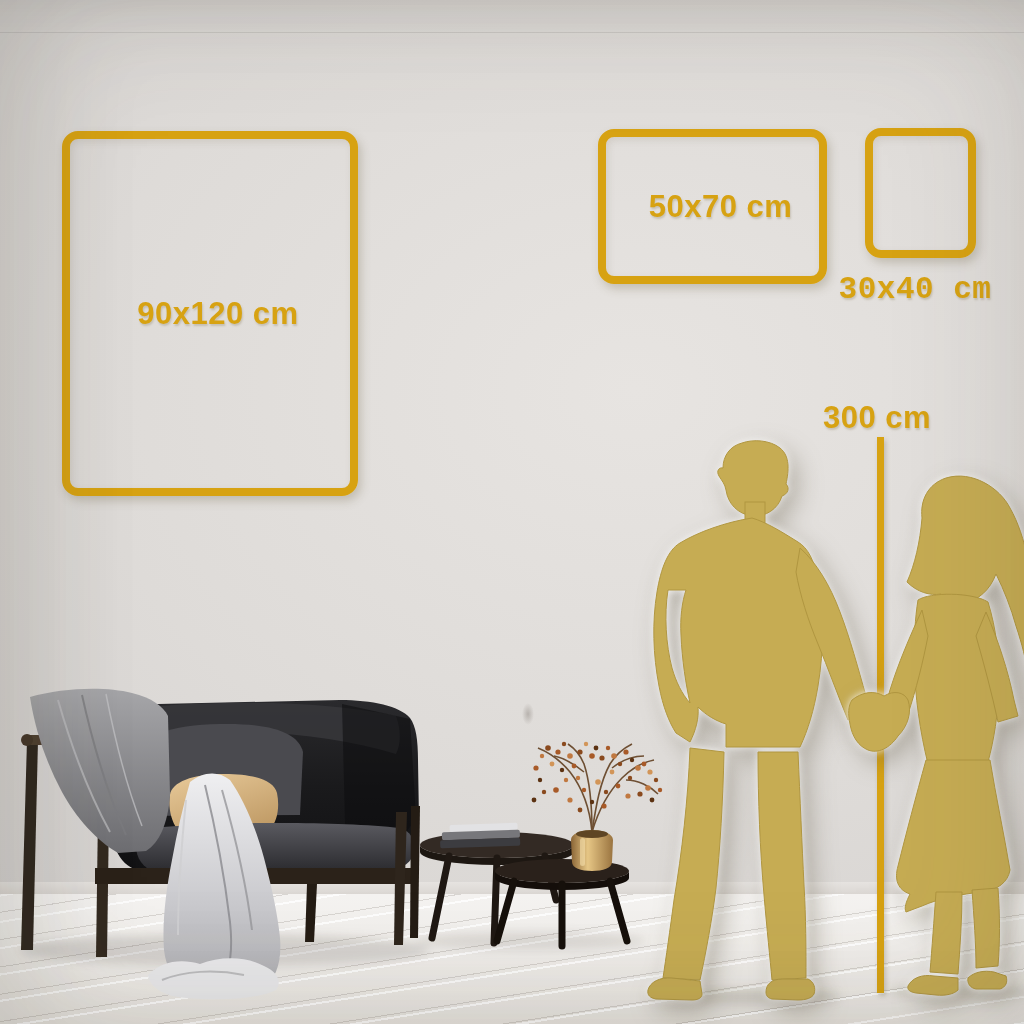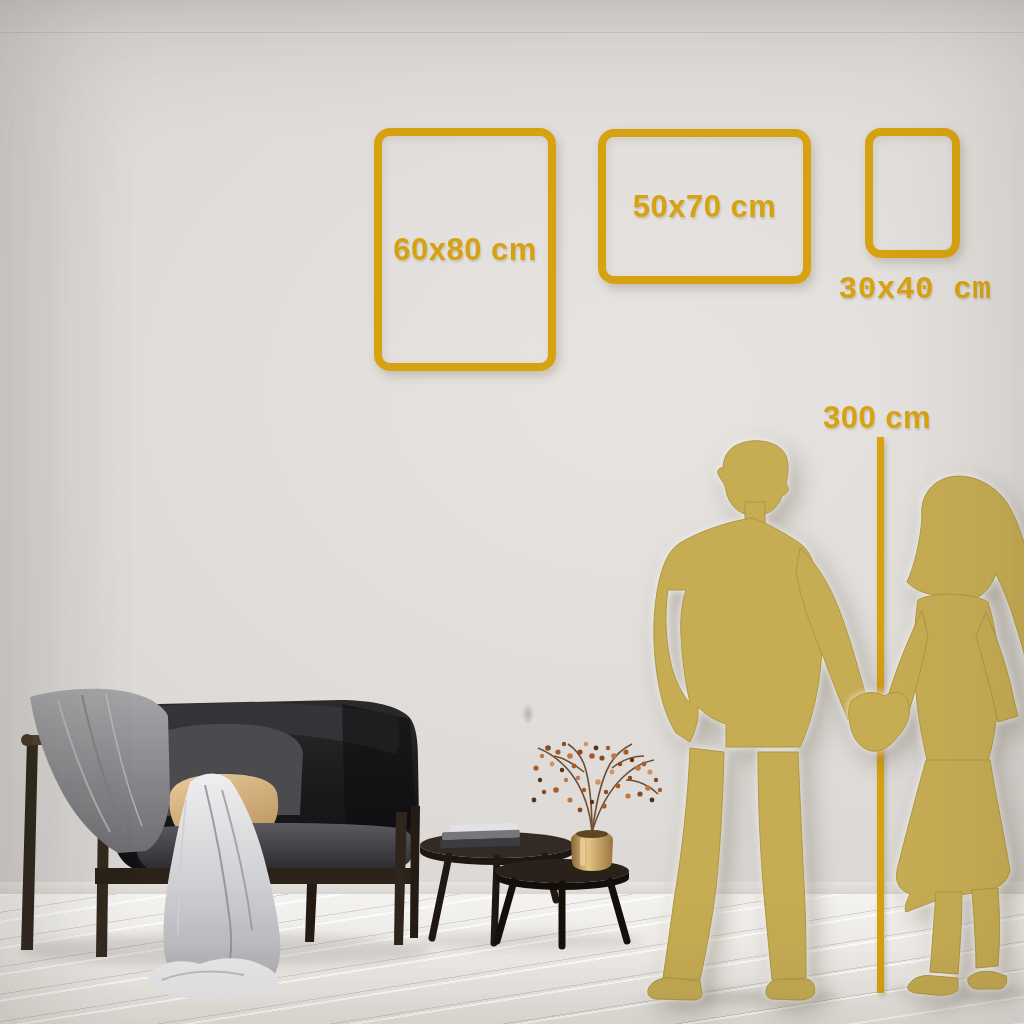--- a/index.html
+++ b/index.html
@@ -33,21 +33,21 @@
       repeating-linear-gradient(351deg, rgba(120,112,104,0.22) 0 1px, rgba(120,112,104,0) 1px 27px),
       linear-gradient(rgba(255,255,255,0.45), rgba(226,222,216,0.35));
   }
   .wall-smudge{
     position:absolute;left:522px;top:703px;width:12px;height:22px;border-radius:50%;
     background:radial-gradient(closest-side, rgba(90,80,72,0.30), rgba(90,80,72,0));
   }
   .size-frame{
     position:absolute;border:8px solid var(--accent-gold);border-radius:16px;
     box-shadow:3px 5px 10px rgba(110,100,70,0.28), inset 2px 3px 7px rgba(110,100,70,0.14);
-    display:flex;align-items:center;justify-content:center;z-index:10;
+    display:flex;align-items:center;justify-content:center;z-index:10;padding-left:16px;
   }
   .size-label{
     font-weight:700;font-size:31px;letter-spacing:0.5px;color:var(--accent-gold);
     text-shadow:1px 2px 2px rgba(120,105,60,0.25);white-space:nowrap;
   }
   .label-below{position:absolute;z-index:10;text-align:center;font-family:Liberation Mono, monospace;}
   #frame-90x120{left:62px;top:131px;width:264px;height:349px;}
   #frame-60x80{left:374px;top:128px;width:166px;height:227px;}
   #frame-50x70{left:598px;top:129px;width:197px;height:139px;}
   #frame-30x40{left:865px;top:128px;width:79px;height:114px;}
@@ -70,22 +70,22 @@
 </head>
 <body>
 
 <div id="stage">
 
   <div class="ceiling"></div>
   <div class="baseboard"></div>
   <div class="floor"></div>
   <div class="wall-smudge"></div>
 
-  <div id="frame-60x80" class="size-frame">
-    <span class="size-label">60x80 cm</span>
+  <div id="frame-90x120" class="size-frame">
+    <span class="size-label">90x120 cm</span>
   </div>
   <div id="frame-50x70" class="size-frame">
     <span class="size-label">50x70 cm</span>
   </div>
   <div id="frame-30x40" class="size-frame"></div>
   <div id="label-30x40" class="label-below">
     <span class="size-label">30x40 cm</span>
   </div>
 
   <div id="height-label">

